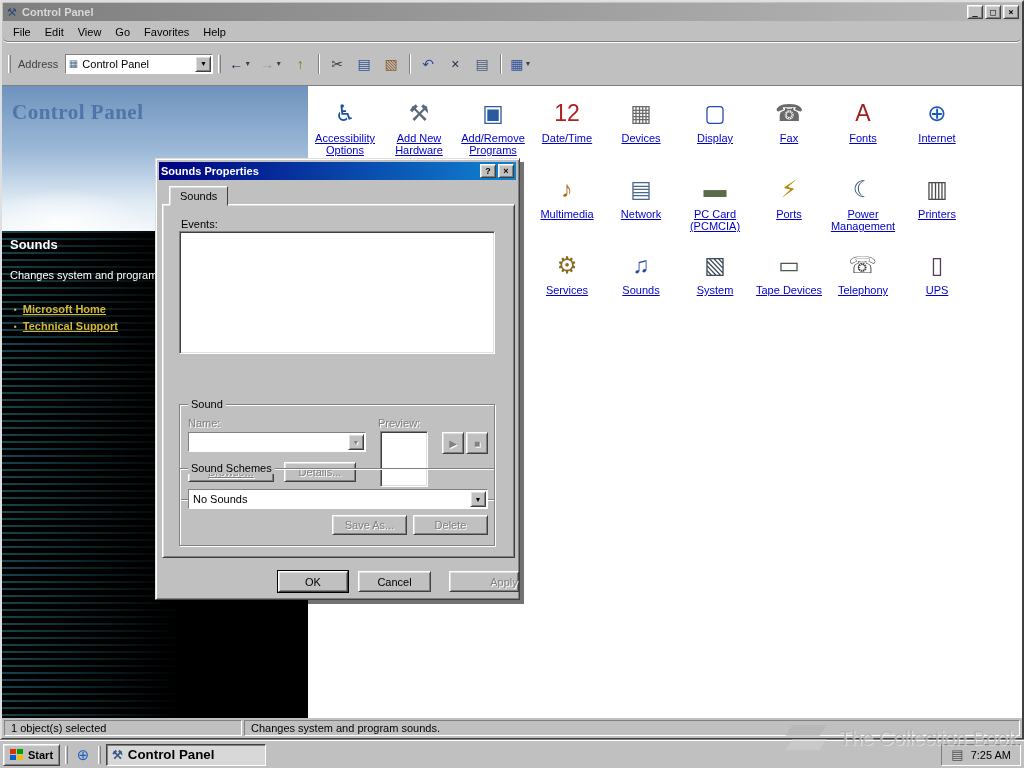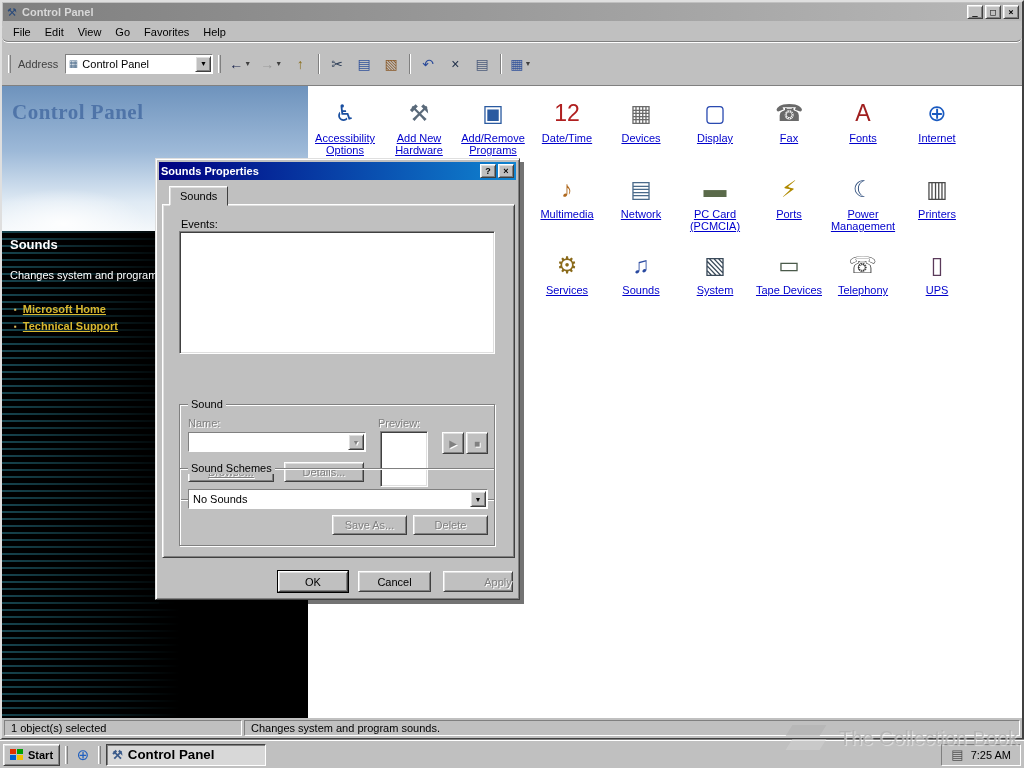--- a/index.html
+++ b/index.html
@@ -344,21 +344,21 @@
     <div class="abs events-list sunken"></div>
 
     <div class="groupbox g-sound">
       <span class="group-legend">Sound</span>
       <span class="abs disabled-text" style="left:8px; top:12px;">Name:</span>
       <span class="combo sunken-flat" style="left:8px; top:27px; width:178px;">
         <span class="combo-text"></span>
         <button class="combo-arrow btn disabled-text">▼</button>
       </span>
       <button class="btn disabled-text abs" style="left:8px; top:57px; width:86px; height:20px;text-decoration:underline;">Browse...</button>
-      <button class="btn disabled-text abs" style="left:104px; top:57px; width:80px; height:20px;">Details...</button>
+      <button class="btn disabled-text abs" style="left:104px; top:57px; width:72px; height:20px;">Details...</button>
       <span class="abs disabled-text" style="left:198px; top:12px;">Preview:</span>
       <div class="preview-box sunken"></div>
       <button class="media-btn btn disabled-text" style="left:262px; top:27px;">
         <span>▶</span>
       </button>
       <button class="media-btn btn disabled-text" style="left:286px; top:27px;">
         <span>■</span>
       </button>
     </div>
 
@@ -368,21 +368,21 @@
         <span class="combo-text">No Sounds</span>
         <button class="combo-arrow btn">▼</button>
       </span>
       <button class="btn disabled-text abs" style="left:152px; top:46px; width:75px; height:20px;">Save As...</button>
       <button class="btn disabled-text abs" style="left:233px; top:46px; width:75px; height:20px;">Delete</button>
     </div>
 
     <div class="dlg-buttons">
       <button class="btn default" style="left:122px; top:412px; width:70px;">OK</button>
       <button class="btn" style="left:202px; top:412px; width:73px;">Cancel</button>
-      <button class="btn disabled-text" style="left:287px; top:412px; width:70px;padding-left:40px;">Apply</button>
+      <button class="btn disabled-text" style="left:293px; top:412px; width:70px;padding-left:40px;">Apply</button>
     </div>
   </div>
 
   <div class="taskbar">
     <button class="start-btn btn">
       <span class="win-flag">
           <i class="wf-r"></i>
           <i class="wf-g"></i>
           <i class="wf-b"></i>
           <i class="wf-y"></i>

